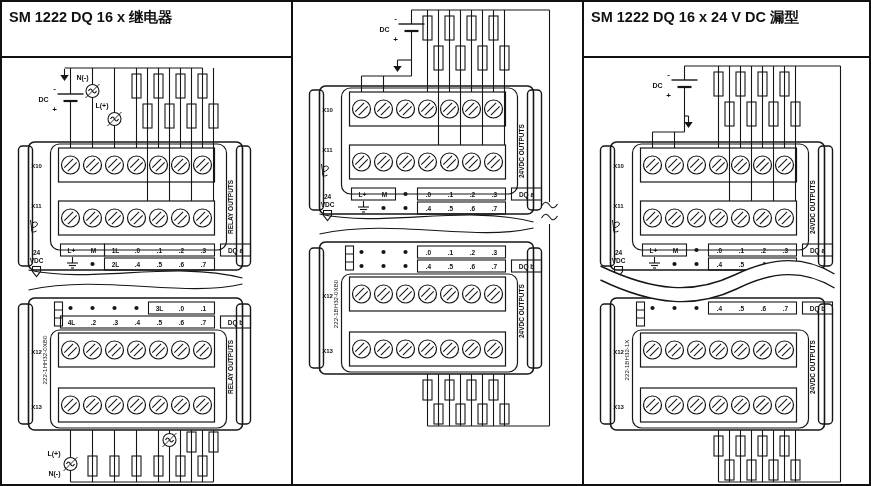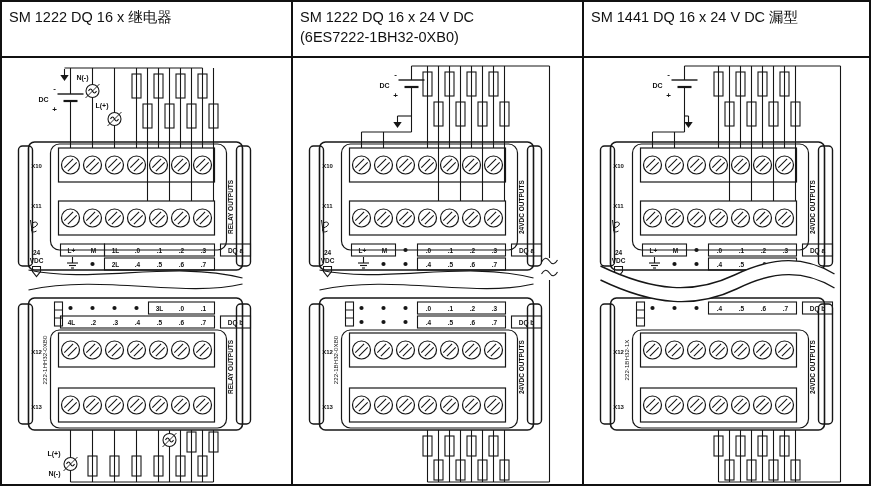--- a/index.html
+++ b/index.html
@@ -1,21 +1,21 @@
 <!DOCTYPE html>
 <html><head>
 <meta charset="utf-8">
 <style>
   html,body{margin:0;padding:0;background:#fff;}
   body{font-family:"Liberation Sans",sans-serif;color:#111;}
   #page{width:867px;height:482px;border:2px solid #111;display:flex;background:#fff;}
   .panel{width:289px;display:flex;flex-direction:column;border-right:2px solid #111;}
   .panel:last-child{border-right:none;}
   .panel-header{height:52px;border-bottom:2px solid #111;padding:5px 7px 0 7px;
-    font-size:14.5px;font-weight:normal;line-height:20px;white-space:nowrap;overflow:hidden;}
+    font-size:14.5px;font-weight:bold;line-height:20px;white-space:nowrap;overflow:hidden;}
   .diagram-wrap{flex:1;position:relative;}
   svg{display:block;}
   svg text{font-family:"Liberation Sans",sans-serif;fill:#111;}
 </style>
 </head>
 <body>
 
 <div id="page">
 
   <div class="panel">
@@ -291,24 +291,20 @@
           </g>
           <g>
             <path d="M26,212 C90,226,170,202,240,220" fill="none" stroke="#161616" stroke-width="1.2"></path>
             <path d="M26,232 C100,216,180,240,240,226" fill="none" stroke="#161616" stroke-width="1.2"></path>
           </g>
         </svg>
     </div>
   </div>
 
   <div class="panel">
-    <div class="panel-header">
-      <div>SM 1222 DQ 16 x 24 V DC</div>
-      <div>(6ES7222-1BH32-0XB0)</div>
-    </div>
     <div class="diagram-wrap">
       <svg id="svg-1" width="289" height="426" viewBox="0 0 288 426" preserveAspectRatio="xMidYMid meet">
           <g>
             <line x1="118" y1="8" x2="256" y2="8" stroke="#161616" stroke-width="1.1"></line>
             <line x1="118" y1="8" x2="118" y2="22" stroke="#161616" stroke-width="1.1"></line>
             <g>
               <line x1="105" y1="22" x2="131" y2="22" stroke="#161616" stroke-width="1.4"></line>
               <line x1="111" y1="29" x2="125" y2="29" stroke="#161616" stroke-width="2.2"></line>
               <text x="96" y="30" font-size="7" font-weight="bold" text-anchor="end">DC</text>
               <text x="102" y="19" font-size="8" font-weight="bold" text-anchor="middle">-</text>
@@ -553,21 +549,21 @@
           <g>
             <path d="M26,212 C90,226,170,202,240,220" fill="none" stroke="#161616" stroke-width="1.2"></path>
             <path d="M26,232 C100,216,180,240,240,226" fill="none" stroke="#161616" stroke-width="1.2"></path>
           </g>
         </svg>
     </div>
   </div>
 
   <div class="panel">
     <div class="panel-header">
-      <div>SM 1441 DQ 16 x 24 V DC 漏型</div>
+      <div>SM 1222 DQ 16 x 24 V DC 漏型</div>
     </div>
     <div class="diagram-wrap">
       <svg id="svg-2" width="289" height="426" viewBox="0 0 288 426" preserveAspectRatio="xMidYMid meet">
           <g>
             <line x1="100" y1="8" x2="256" y2="8" stroke="#161616" stroke-width="1.1"></line>
             <line x1="100" y1="8" x2="100" y2="22" stroke="#161616" stroke-width="1.1"></line>
             <g>
               <line x1="87" y1="22" x2="113" y2="22" stroke="#161616" stroke-width="1.4"></line>
               <line x1="93" y1="29" x2="107" y2="29" stroke="#161616" stroke-width="2.2"></line>
               <text x="78" y="30" font-size="7" font-weight="bold" text-anchor="end">DC</text>

